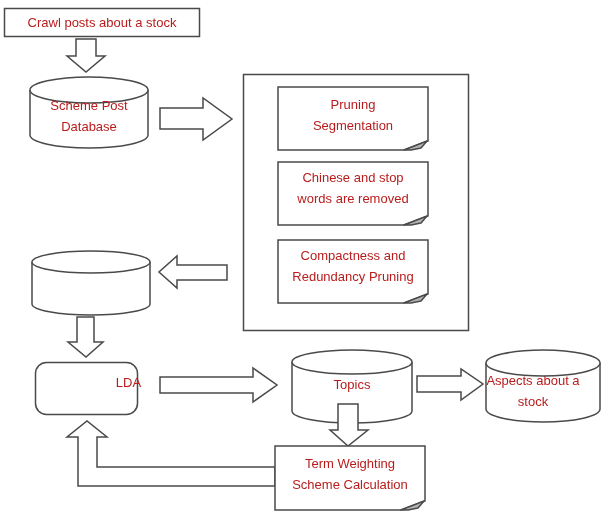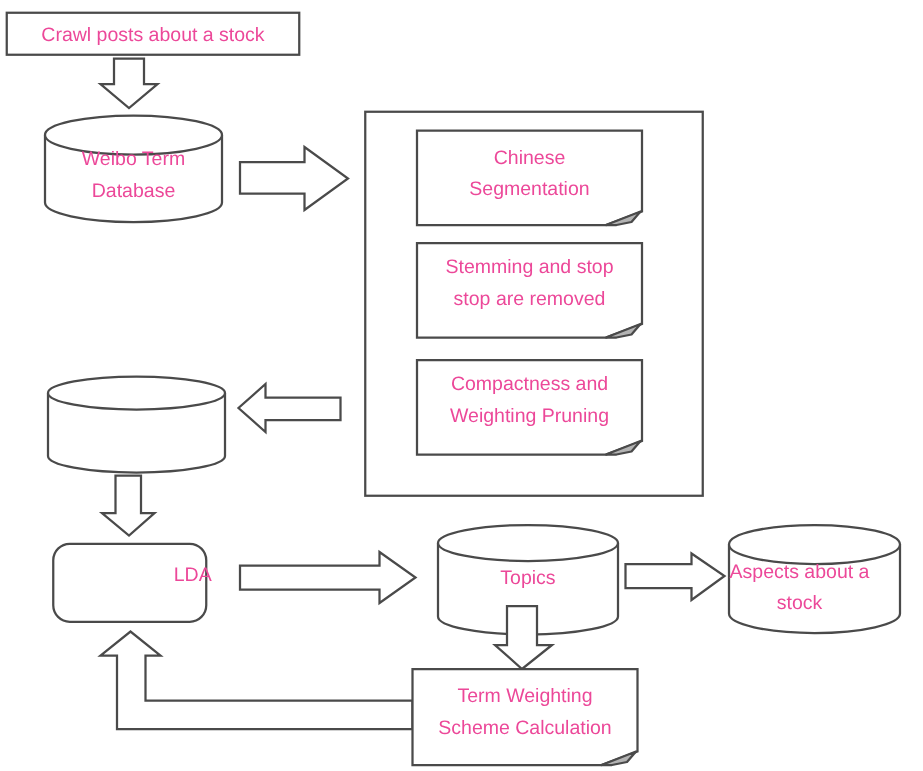--- a/index.html
+++ b/index.html
@@ -9,21 +9,21 @@
     background:#ffffff;
     font-family:"Liberation Sans",sans-serif;
     overflow:hidden;
   }
   .canvas svg{position:absolute;left:0;top:0;}
   .lbl{
     position:absolute;
     display:flex;align-items:center;justify-content:center;
     text-align:center;
     font-size:13px;line-height:21px;
-    color:#ec4899;
+    color:#b91c1c;
     pointer-events:none;
     white-space:normal;
   }
   .lbl span{display:inline-block;}
   .w96 span{max-width:96px;}
   .w100 span{max-width:100px;}
   .w108 span{max-width:108px;}
   .w132 span{max-width:132px;}
   .w135 span{max-width:135px;text-align:center;}
   .w138 span{max-width:138px;}
@@ -96,33 +96,33 @@
       <path d="M275,446 H425 V501 L401,510 H275 Z" fill="#ffffff"></path>
       <polygon points="401,510 424,501 418,508 408,510" fill="#b3b3b3" stroke-linejoin="round"></polygon>
     </g>
   </svg>
 
   <div class="lbl" style="left:4px;top:8px;width:196px;height:29px;">
     <span>Crawl posts about a stock</span>
   </div>
 
   <div class="lbl w100" style="left:30px;top:92px;width:118px;height:48px;">
-    <span>Weibo Term Database</span>
+    <span>Scheme Post Database</span>
   </div>
 
   <div class="lbl w108" style="left:278px;top:87px;width:150px;height:56px;">
-    <span>Chinese Segmentation</span>
+    <span>Pruning Segmentation</span>
   </div>
 
   <div class="lbl w132" style="left:278px;top:161px;width:150px;height:54px;">
-    <span>Stemming and stop stop are removed</span>
+    <span>Chinese and stop words are removed</span>
   </div>
 
   <div class="lbl w138" style="left:278px;top:240px;width:150px;height:52px;">
-    <span>Compactness and Weighting Pruning</span>
+    <span>Compactness and Redundancy Pruning</span>
   </div>
 
 
   <div class="lbl" style="left:35px;top:360px;width:123px;height:44px;padding-left:32px;">
     <span>LDA</span>
   </div>
 
   <div class="lbl" style="left:292px;top:372px;width:120px;height:24px;text-align:center;">
     <span>Topics</span>
   </div>

